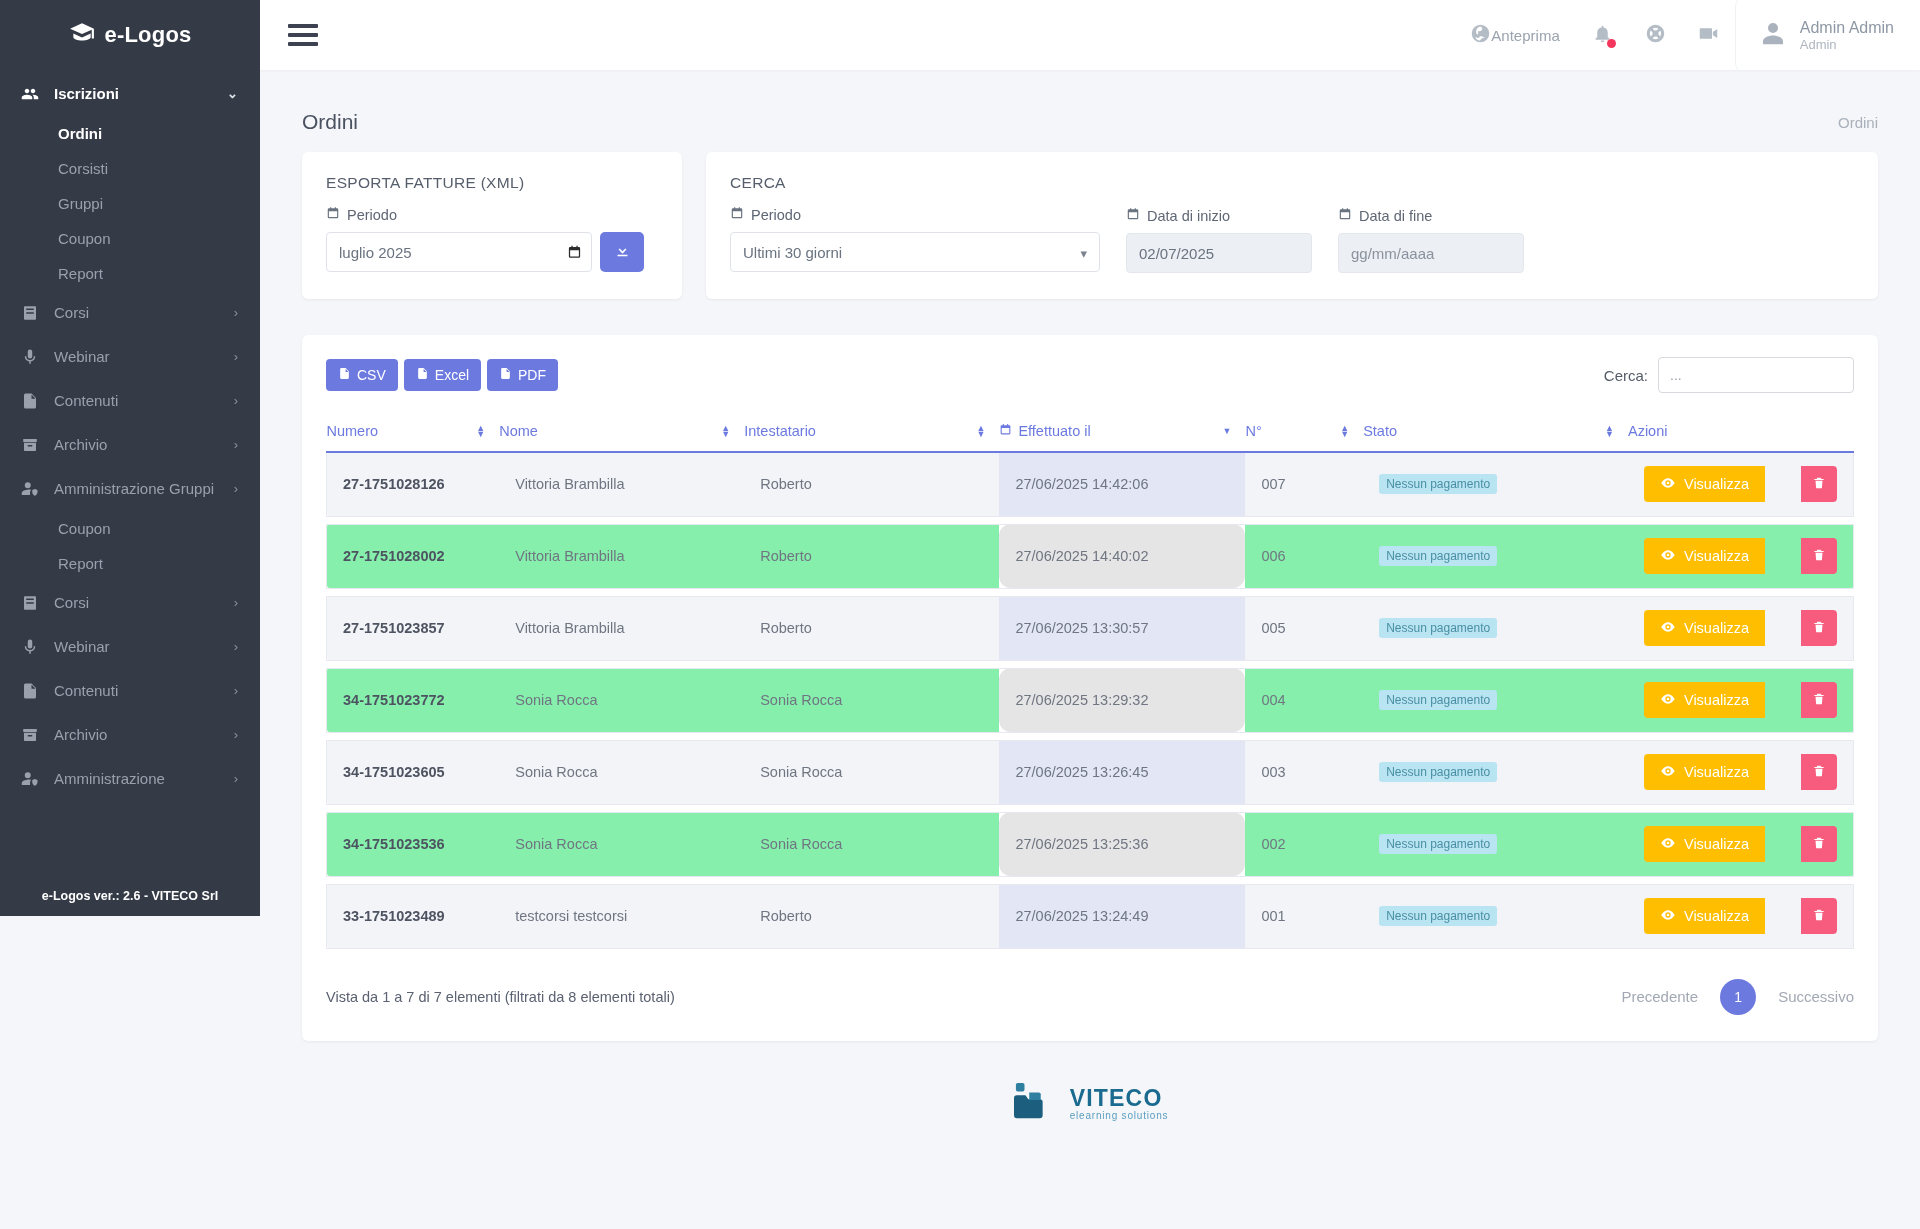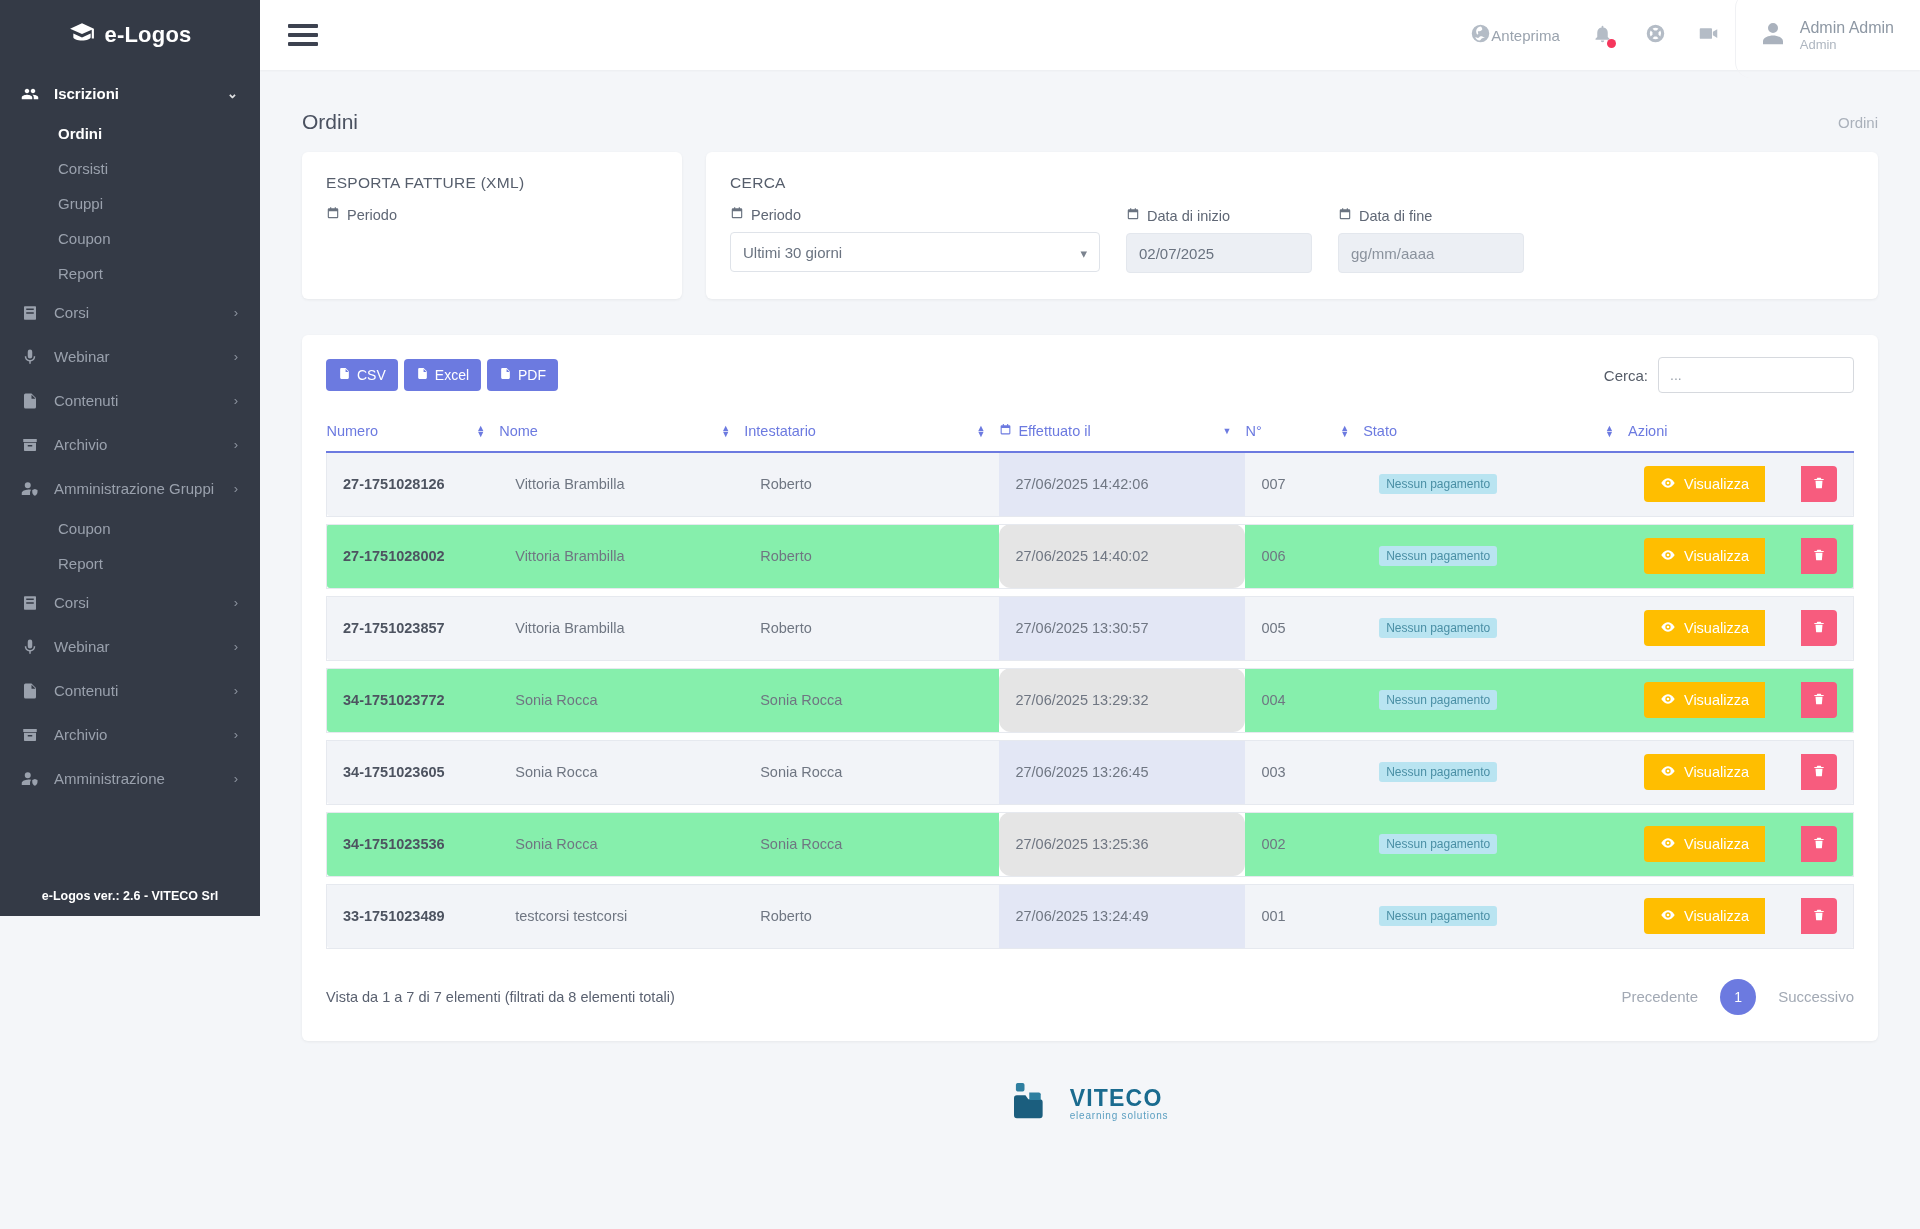--- a/index.html
+++ b/index.html
@@ -405,20 +405,37 @@
           <div class="card-title">ESPORTA FATTURE (XML)</div>
           <div class="fgroup">
             <div class="flabel">
               <span>
                 <svg viewBox="0 0 24 24">
                     <path d="M7 2v2H5a2 2 0 0 0-2 2v13a2 2 0 0 0 2 2h14a2 2 0 0 0 2-2V6a2 2 0 0 0-2-2h-2V2h-2v2H9V2H7zM5 9h14v10H5V9z"></path>
                   </svg>
               </span>
               <span>Periodo</span>
             </div>
+            <div class="frow">
+              <div class="month-wrap">
+                <input class="finput month-input" type="text" value="luglio 2025" style="">
+                <span class="cal-glyph">
+                  <svg viewBox="0 0 24 24">
+                      <path d="M7 2v2H5a2 2 0 0 0-2 2v13a2 2 0 0 0 2 2h14a2 2 0 0 0 2-2V6a2 2 0 0 0-2-2h-2V2h-2v2H9V2H7zM5 9h14v10H5V9z"></path>
+                    </svg>
+                </span>
+              </div>
+              <button class="dl-btn">
+                <span>
+                  <svg viewBox="0 0 24 24">
+                      <path d="M12 3v10l4-4 1.5 1.5L12 16.5 6.5 10.5 8 9l4 4V3h0zM5 18h14v2H5z"></path>
+                    </svg>
+                </span>
+              </button>
+            </div>
           </div>
         </section>
 
         <section class="card card-search">
           <div style="flex:0 0 auto;">
             <div class="card-title">CERCA</div>
             <div class="fgroup">
               <div class="flabel">
                 <span>
                   <svg viewBox="0 0 24 24">

